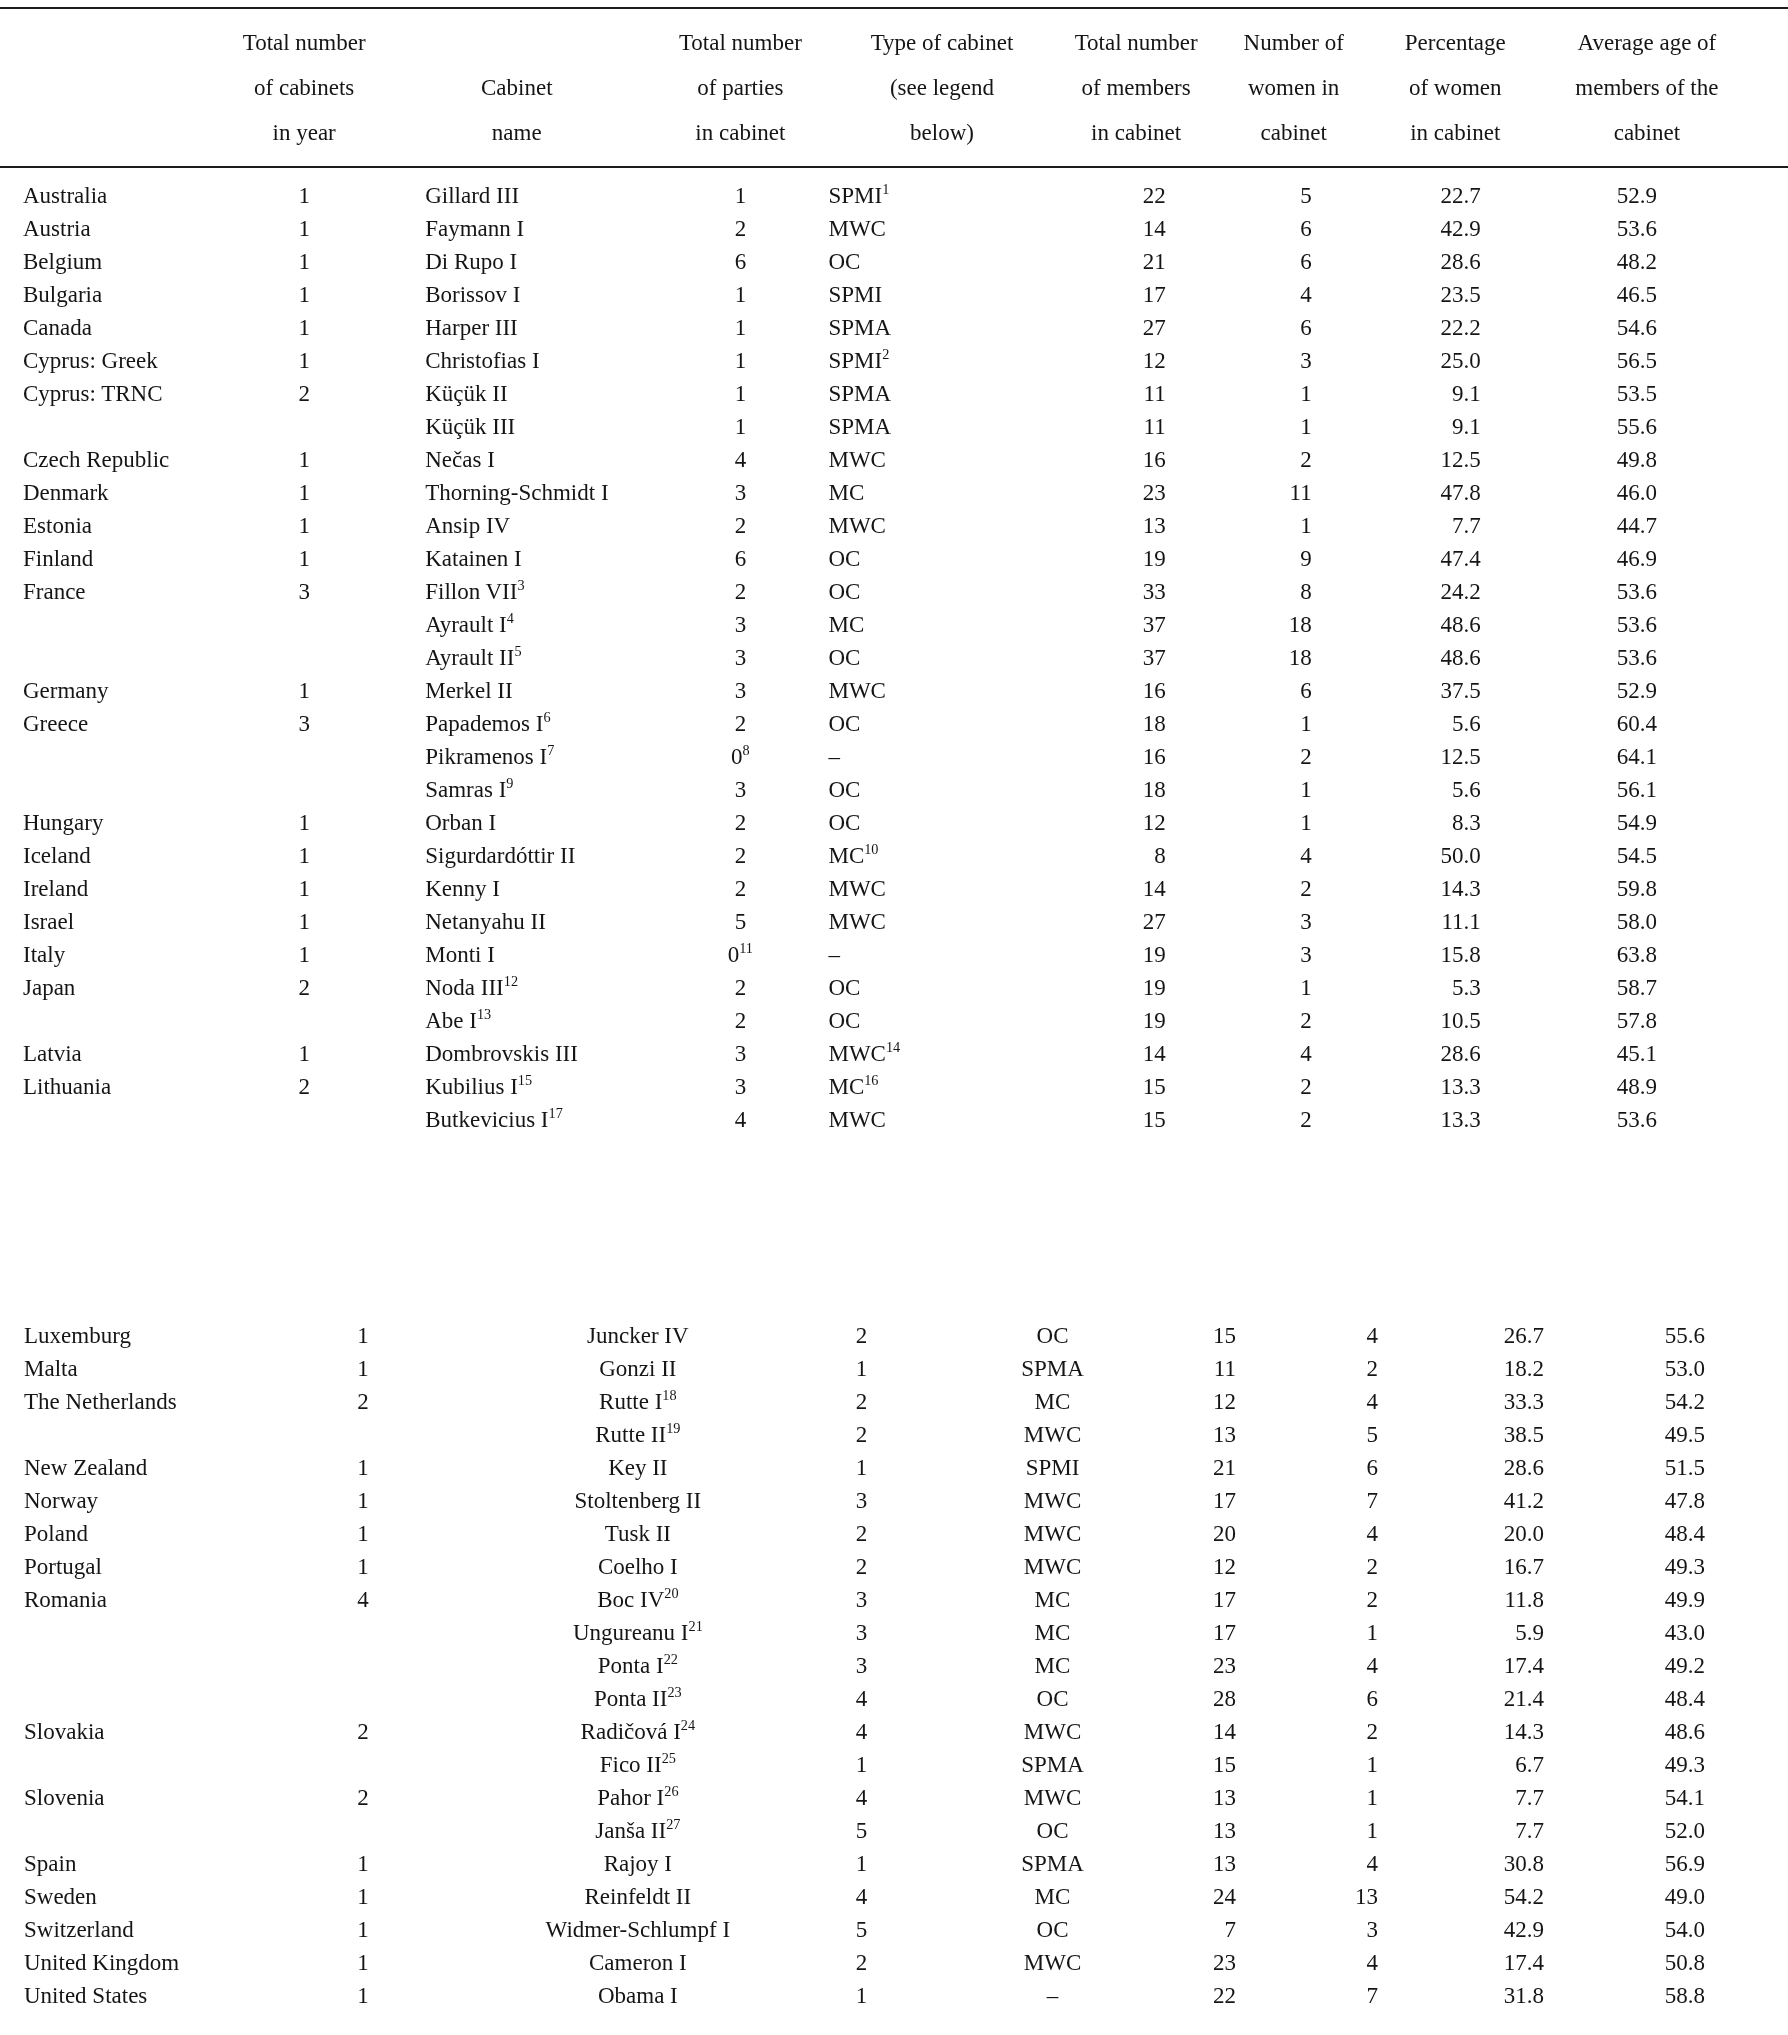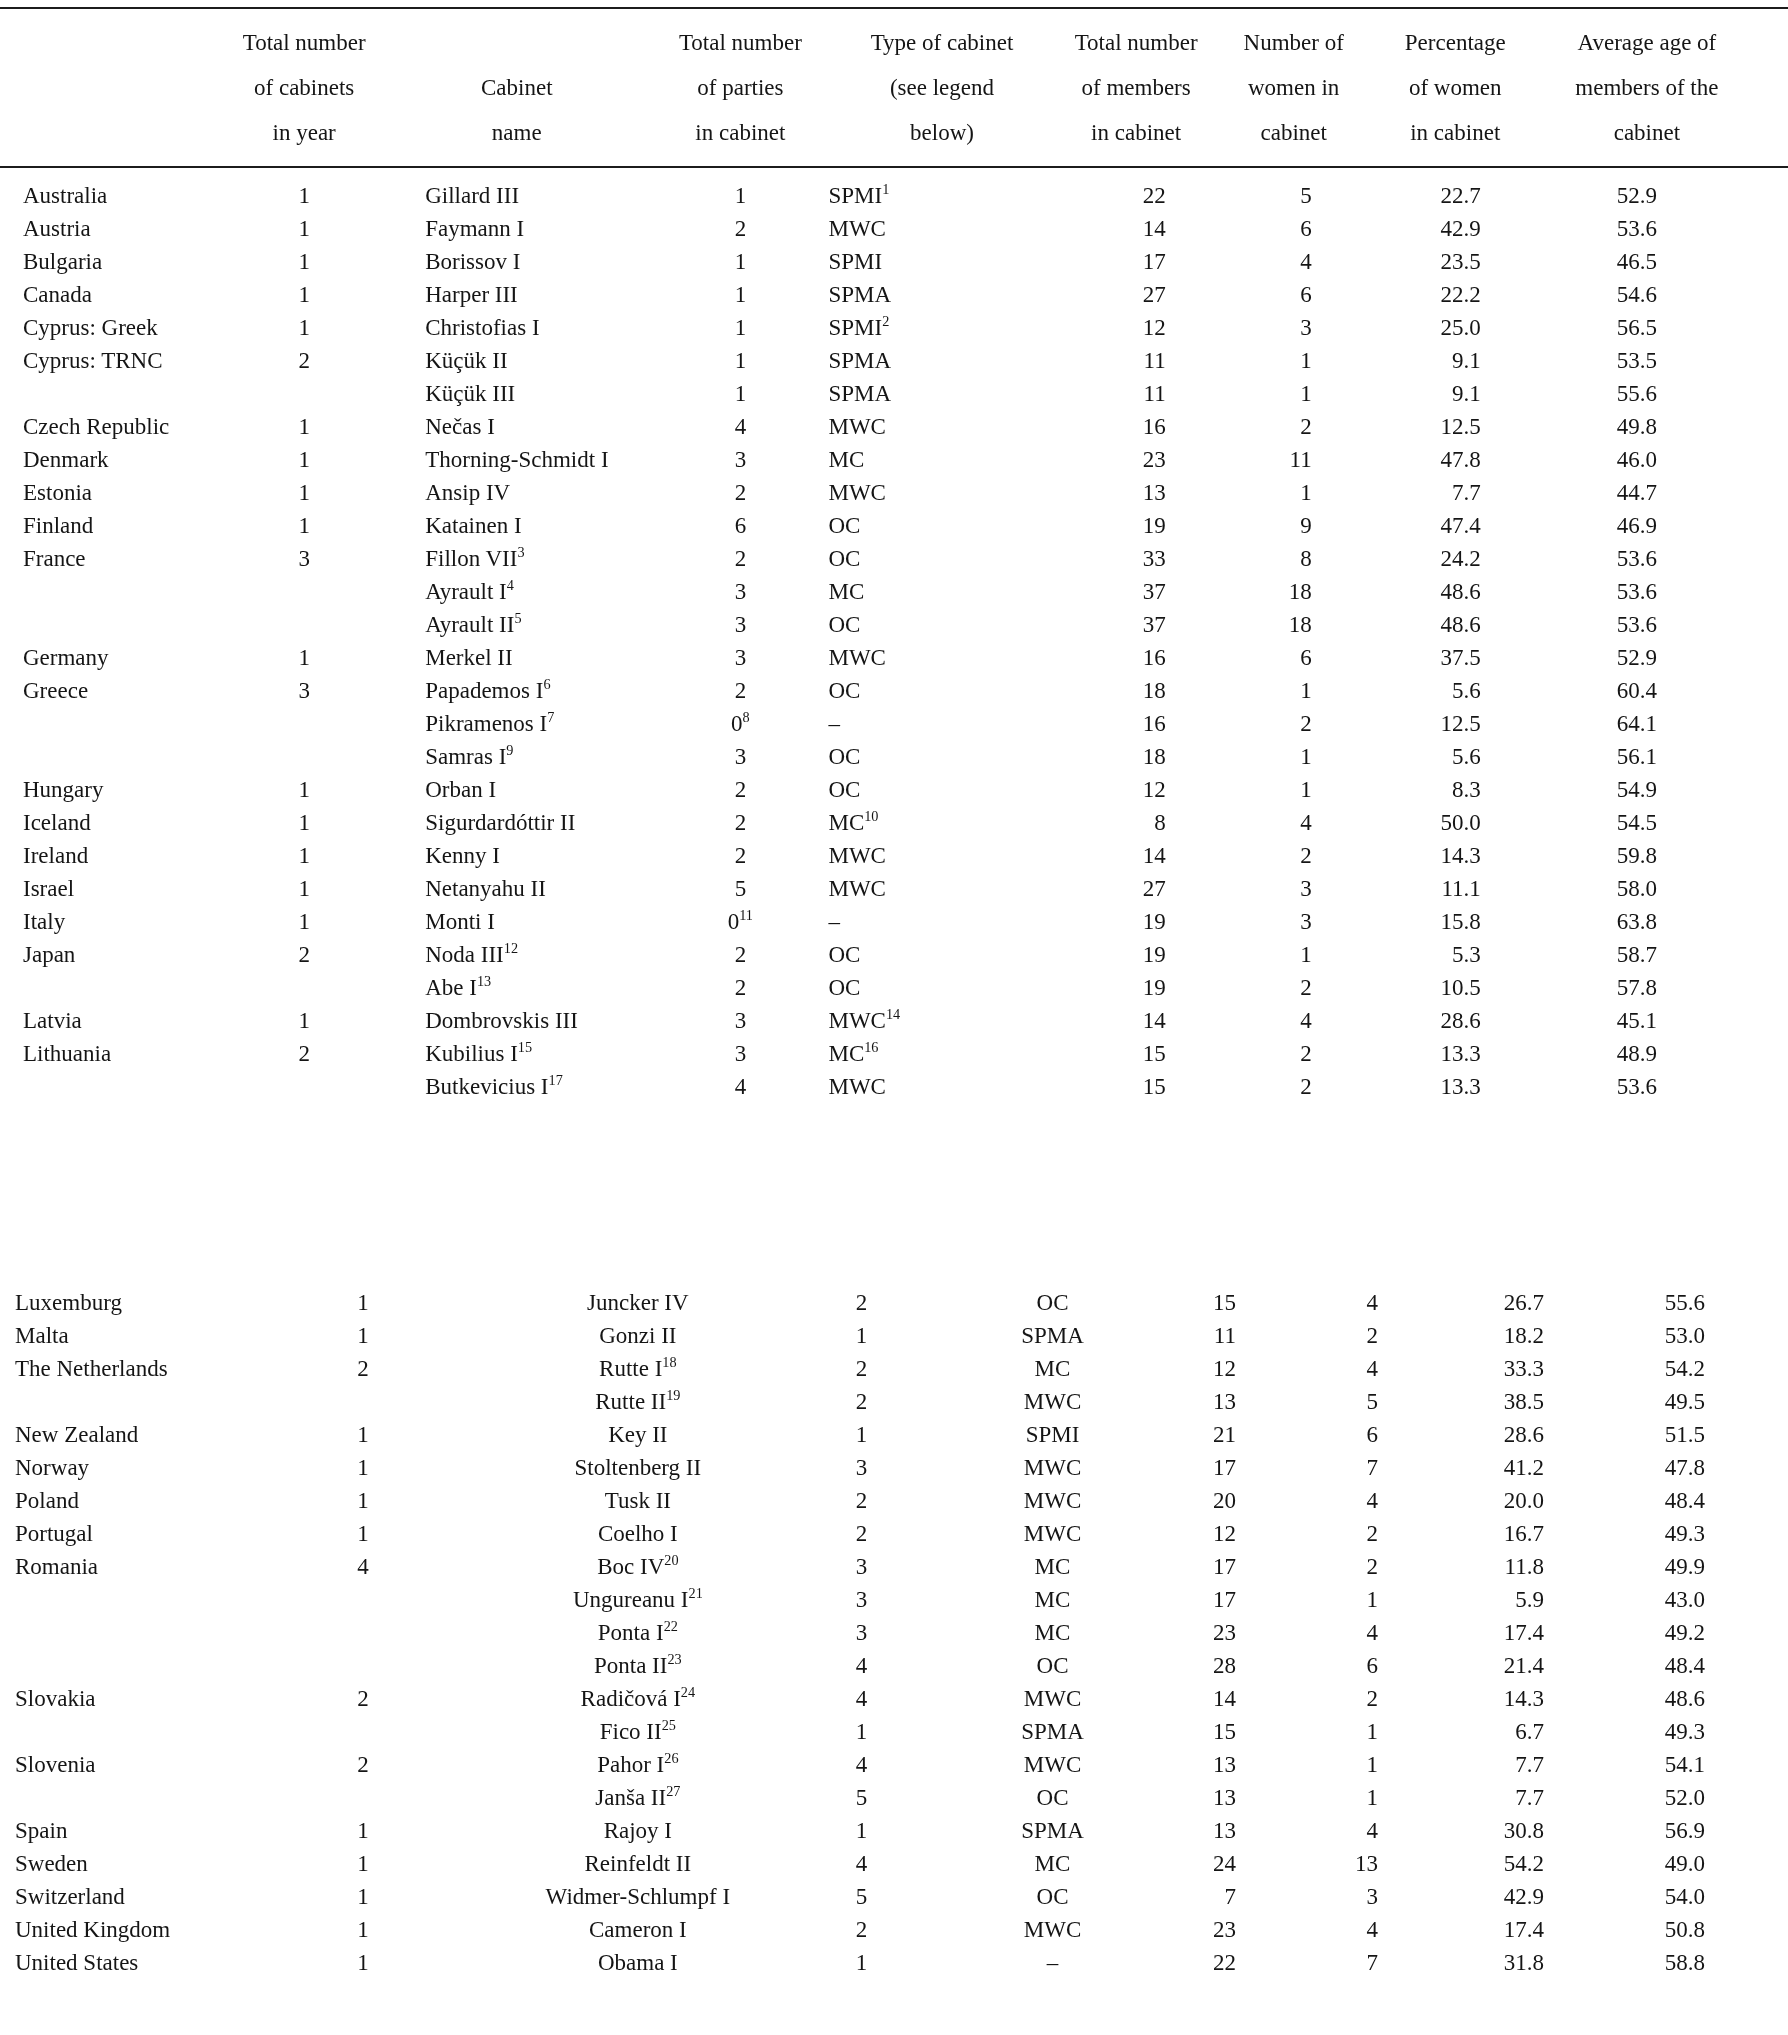--- a/index.html
+++ b/index.html
@@ -69,21 +69,21 @@
   #t1 td.c5 { text-align: right; padding-right: 51px; }
   #t1 td.c6 { text-align: right; padding-right: 59px; }
   #t1 td.c7 { text-align: right; padding-right: 59px; }
   #t1 td.c8 { text-align: right; padding-right: 132px; }
   #t1 th.c8 { padding-right: 35px; }
 
   
   #t2 {
     margin-top: 172px;
   }
-  #t2 td.c0 { text-align: left;  padding-left: 15px; }
+  #t2 td.c0 { text-align: left;  padding-left: 24px; }
   #t2 td.c1 { text-align: center; }
   #t2 td.c2 { text-align: center;  padding-left: 14.7px; }
   #t2 td.c3 { text-align: center; }
   #t2 td.c4 { text-align: center; }
   #t2 td.c5 { text-align: right; padding-right: 40px; }
   #t2 td.c6 { text-align: right; padding-right: 37px; }
   #t2 td.c7 { text-align: right; padding-right: 40px; }
   #t2 td.c8 { text-align: right; padding-right: 84px; }
 </style>
 </head>
@@ -148,20 +148,31 @@
           <td class="c1">1</td>
           <td class="c2">Faymann I</td>
           <td class="c3">2</td>
           <td class="c4">MWC</td>
           <td class="c5">14</td>
           <td class="c6">6</td>
           <td class="c7">42.9</td>
           <td class="c8">53.6</td>
         </tr>
         <tr>
+          <td class="c0">Belgium</td>
+          <td class="c1">1</td>
+          <td class="c2">Di Rupo I</td>
+          <td class="c3">6</td>
+          <td class="c4">OC</td>
+          <td class="c5">21</td>
+          <td class="c6">6</td>
+          <td class="c7">28.6</td>
+          <td class="c8">48.2</td>
+        </tr>
+        <tr>
           <td class="c0">Bulgaria</td>
           <td class="c1">1</td>
           <td class="c2">Borissov I</td>
           <td class="c3">1</td>
           <td class="c4">SPMI</td>
           <td class="c5">17</td>
           <td class="c6">4</td>
           <td class="c7">23.5</td>
           <td class="c8">46.5</td>
         </tr>

